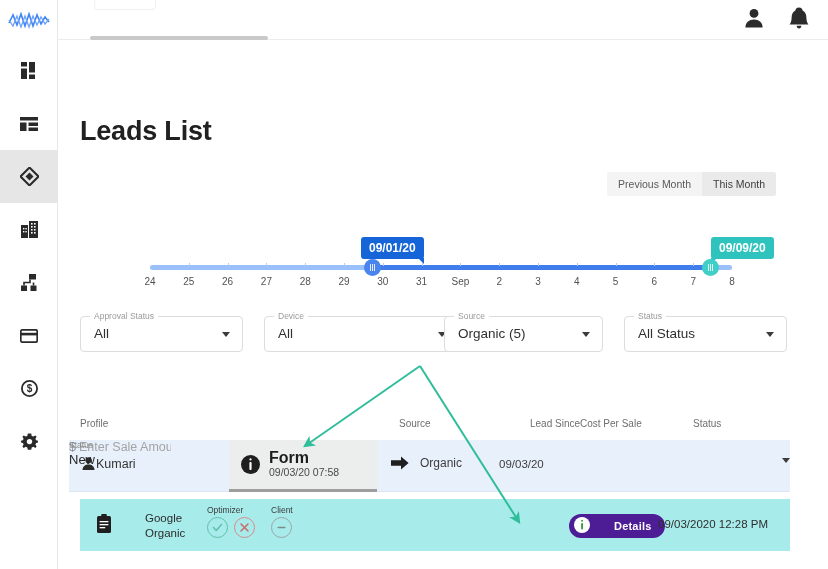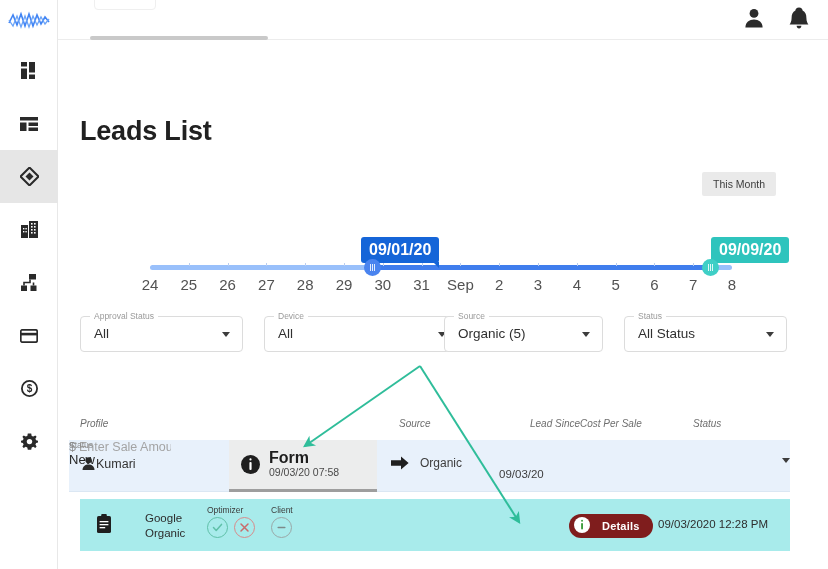--- a/index.html
+++ b/index.html
@@ -87,34 +87,34 @@
   }
   .handle.blue { background:#4a84ef; }
   .handle.teal { background:#3fcfc6; }
   .handle .grip { width:5px; height:7px; border-left:1px solid rgba(255,255,255,.85);
                   border-right:1px solid rgba(255,255,255,.85); }
   .handle .grip::before { content:""; display:block; width:1px; height:7px;
                   background:rgba(255,255,255,.85); margin:0 auto; }
 
   .tip {
     position:absolute; padding:4px 8px; border-radius:3px;
-    font-size:16px; font-weight:bold; color:#fff; white-space:nowrap;
+    font-size:12px; font-weight:bold; color:#fff; white-space:nowrap;
   }
   .tip.blue { background:#1565d8; }
   .tip.teal { background:#2ec4bd; }
   .tip::after {
     content:""; position:absolute; bottom:-5px; width:0; height:0;
     border-left:6px solid transparent; border-right:0 solid transparent;
   }
   .tip.blue::after { right:0; border-top:6px solid #1565d8; }
   .tip.teal::after { left:0; border-left:0; border-right:6px solid transparent;
                      border-top:6px solid #2ec4bd; }
 
   .axis-label {
-    position:absolute; top:86px; font-size:15px; color:#525252;
+    position:absolute; top:86px; font-size:10px; color:#525252;
     transform:translateX(-50%); white-space:nowrap;
   }
 
   
   .filters { position:absolute; left:0; top:276px; width:770px; height:50px; }
   .field {
     position:absolute; height:36px; border:1px solid #dcdcdc; border-radius:4px;
     background:#fff; cursor:pointer;
   }
   .field .legend {
@@ -126,21 +126,21 @@
   }
   .field .caret {
     position:absolute; right:12px; top:15px;
     width:0; height:0; border-left:4.5px solid transparent;
     border-right:4.5px solid transparent; border-top:5px solid #3c3c3c;
   }
 
   
   .table { position:absolute; left:0; top:378px; width:770px; }
   .th {
-    position:absolute; top:0; font-size:10px; color:#6e6e6e; white-space:nowrap;font-style:italic;
+    position:absolute; top:0; font-size:10px; color:#6e6e6e; white-space:nowrap;
   }
   .sort-caret {
     display:inline-block; margin-left:3px; transform:translateY(-1px);
     font-size:9px; color:#3a3a3a;
   }
 
   .row-main {
     position:absolute; left:11px; top:22px; width:721px; height:52px;
     background:#e8f1fb; border-bottom:1px solid #dbe7f3;
   }
@@ -153,21 +153,21 @@
     position:absolute; left:160px; top:0; width:148px; height:52px;
     background:#eceded; border-bottom:3px solid #9e9e9e;
     display:flex; align-items:center; gap:9px; padding-left:12px;
   }
   .actions-text .t1 { font-size:16px; font-weight:bold; color:#1d1d1d; line-height:14px; }
   .actions-text .t2 { font-size:10.5px; color:#4a4a4a; line-height:13px; margin-top:1px; }
 
   .source-cell { left:322px; top:16px; display:flex; align-items:center; gap:11px; }
   .source-text { font-size:12px; color:#3d3d3d; }
 
-  .leadsince-cell { left:430px; top:28px; font-size:11.5px; color:#3d3d3d;text-align:right; }
+  .leadsince-cell { left:430px; top:18px; font-size:11.5px; color:#3d3d3d;text-align:right; }
 
   .cps-cell { left:507px; top:18px; display:flex; align-items:baseline; gap:3px; }
   .cps-dollar { font-size:12.5px; color:#8d8d8d; }
   .cps-input {
     width:92px; border:none; background:transparent; outline:none;
     font-size:12.5px; color:#2b2b2b; font-family:"Liberation Sans", sans-serif;
   }
   .cps-input::placeholder { color:#a4a4a4; }
 
   .status-cell { left:609px; top:9px; width:112px; height:34px; cursor:pointer; }
@@ -197,22 +197,22 @@
     width:21px; height:21px; border-radius:50%; border:1px solid;
     display:flex; align-items:center; justify-content:center; cursor:pointer;
     background:transparent;
   }
   .circ-btn.ok { border-color:#5fc0a8; color:#5fc0a8; }
   .circ-btn.no { border-color:#d98a8a; color:#d98a8a; }
   .circ-btn.neutral { border-color:#9aa7a7; color:#7d8a8a; }
 
   .details-btn {
     position:absolute; left:489px; top:15px; height:24px;
-    background:#7f1d1d; border-radius:12px; border:none;
-    display:flex; align-items:center; gap:12px; padding:0 14px 0 5px;
+    background:#4c1d95; border-radius:12px; border:none;
+    display:flex; align-items:center; gap:24px; padding:0 14px 0 5px;
     cursor:pointer;
   }
   .details-btn .lbl {
     font-size:11px; font-weight:bold; color:#fff; letter-spacing:.2px;
     font-family:"Liberation Sans", sans-serif;
   }
   .detail-time {
     position:absolute; right:22px; top:19px; font-size:11.5px; color:#2e2e2e;
   }
 
@@ -328,20 +328,21 @@
         </svg>
       </span>
     </div>
   </div>
 
   <div class="content">
 
     <div class="page-title">Leads List</div>
 
     <div class="month-toggle">
+      <button class="month-btn">Previous Month</button>
       <button class="month-btn selected">This Month</button>
     </div>
 
     <div class="slider-zone">
       <div class="slider-rail"></div>
       <div class="slider-fill"></div>
 
       <div class="tip blue" style="left:303px; top:47px;">09/01/20</div>
       <div class="tip teal" style="left:653px; top:47px;">09/09/20</div>
 

